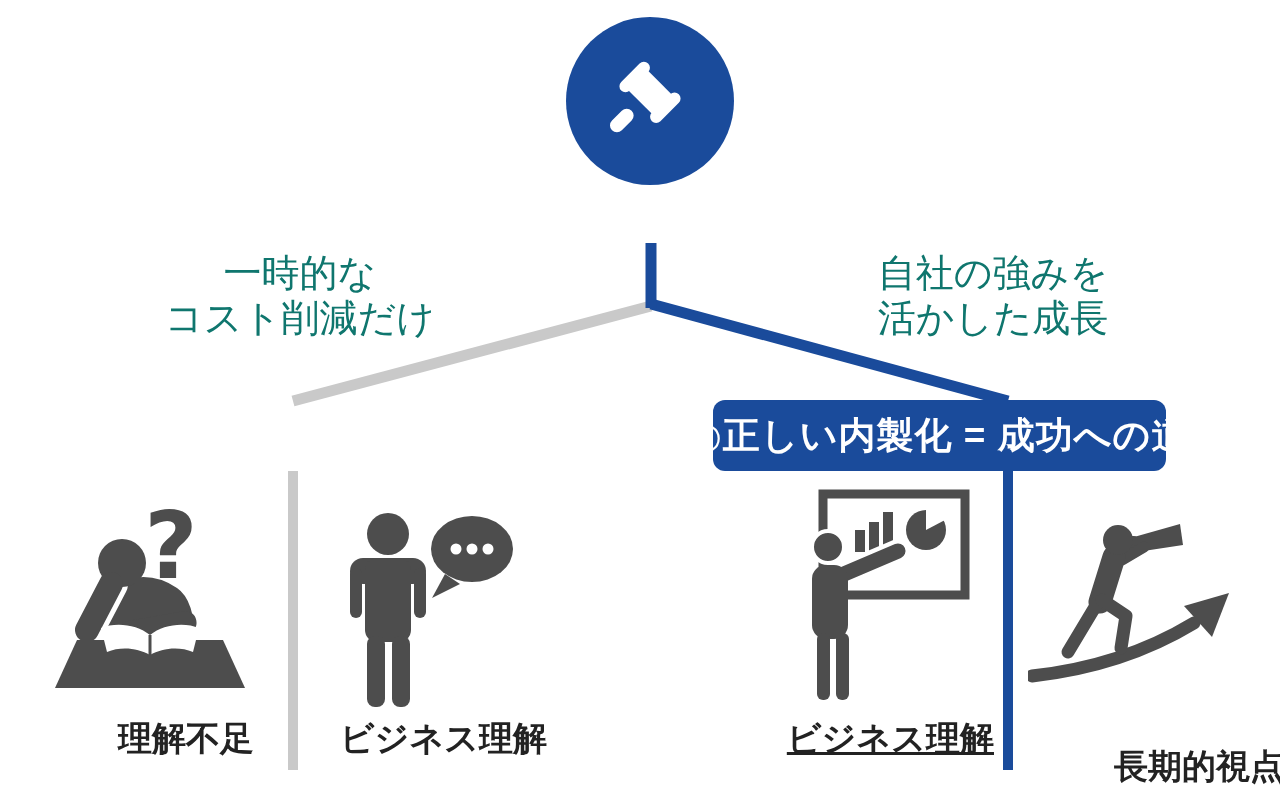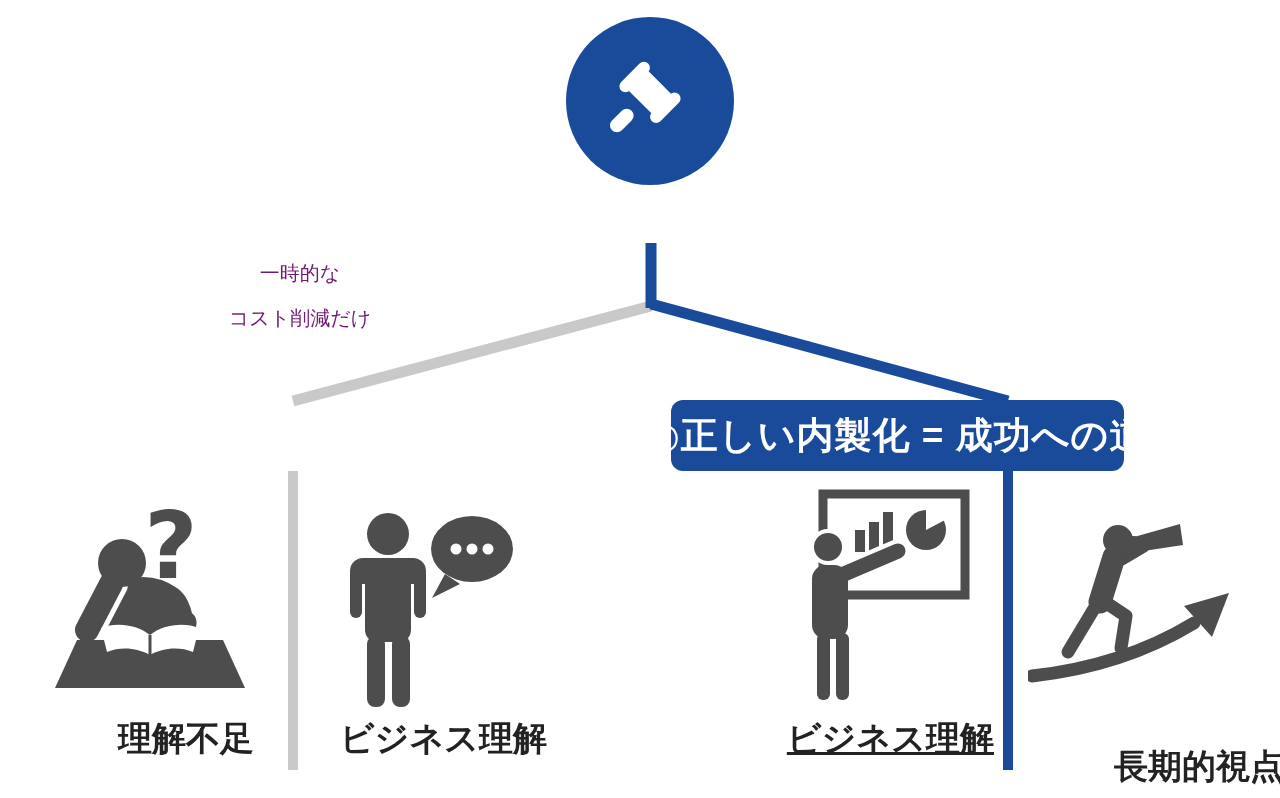--- a/index.html
+++ b/index.html
@@ -11,32 +11,32 @@
     position:absolute; left:566px; top:17px; width:168px; height:168px;
     border-radius:50%; background:#1a4b9b;
     display:flex; align-items:center; justify-content:center;
   }
   .title {
     position:absolute; left:430px; top:186px; width:440px; text-align:center;
     font-size:43px; font-weight:800; color:#111; letter-spacing:1px;
   }
   .note {
     position:absolute; width:330px; text-align:center;
-    font-size:20px; line-height:45px; color:#701a75;
+    font-size:38px; line-height:45px; color:#0f766e;
   }
   .note-left  { left:135px; top:251px; }
   .note-right { left:828px; top:251px; }
   .connector-svg { position:absolute; left:0; top:0; width:1280px; height:798px; }
   .banner {
     position:absolute; top:400px; height:71px; border-radius:12px; color:#ffffff;
     font-weight:bold; font-size:37px; letter-spacing:1px;
     display:flex; align-items:center; justify-content:center; white-space:nowrap;
   }
   .banner-left  { left:24px;  width:541px; background:#9d9d9d; }
-  .banner-right { left:671px; width:453px; background:#1a4b9b; }
+  .banner-right { left:713px; width:453px; background:#1a4b9b; }
   .divider { position:absolute; top:471px; width:10px; height:299px; }
   .divider-left  { left:288px;  background:#c9c9c9; }
   .divider-right { left:1003px; background:#1a4b9b; }
   .item-icon { position:absolute; }
   .item-label {
     position:absolute; top:716px; width:240px; text-align:right;
     font-size:34px; font-weight:bold; color:#222;
   }
   .label-1 { left:14px; }
   .label-2 { left:307px; }
@@ -62,20 +62,24 @@
         <rect x="36" y="34" width="48" height="32"></rect>
         <rect x="52" y="80" width="16" height="32" rx="8"></rect>
       </g>
     </svg>
   </div>
 
 
   <div class="note note-left">
     <span style="display:block">一時的な</span>
     <span style="display:block">コスト削減だけ</span>
+  </div>
+  <div class="note note-right">
+    <span style="display:block">自社の強みを</span>
+    <span style="display:block">活かした成長</span>
   </div>
 
   <div class="banner banner-right">◎正しい内製化 = 成功への道</div>
 
   <div class="divider divider-left"></div>
   <div class="divider divider-right"></div>
 
   <svg class="item-icon" style="left:45px; top:488px;" width="210" height="210" viewBox="0 0 210 210">
     <g fill="#4d4d4d">
       <text x="126" y="90" font-size="92" font-weight="bold" text-anchor="middle" font-family="'DejaVu Sans','Liberation Sans',sans-serif">?</text>

